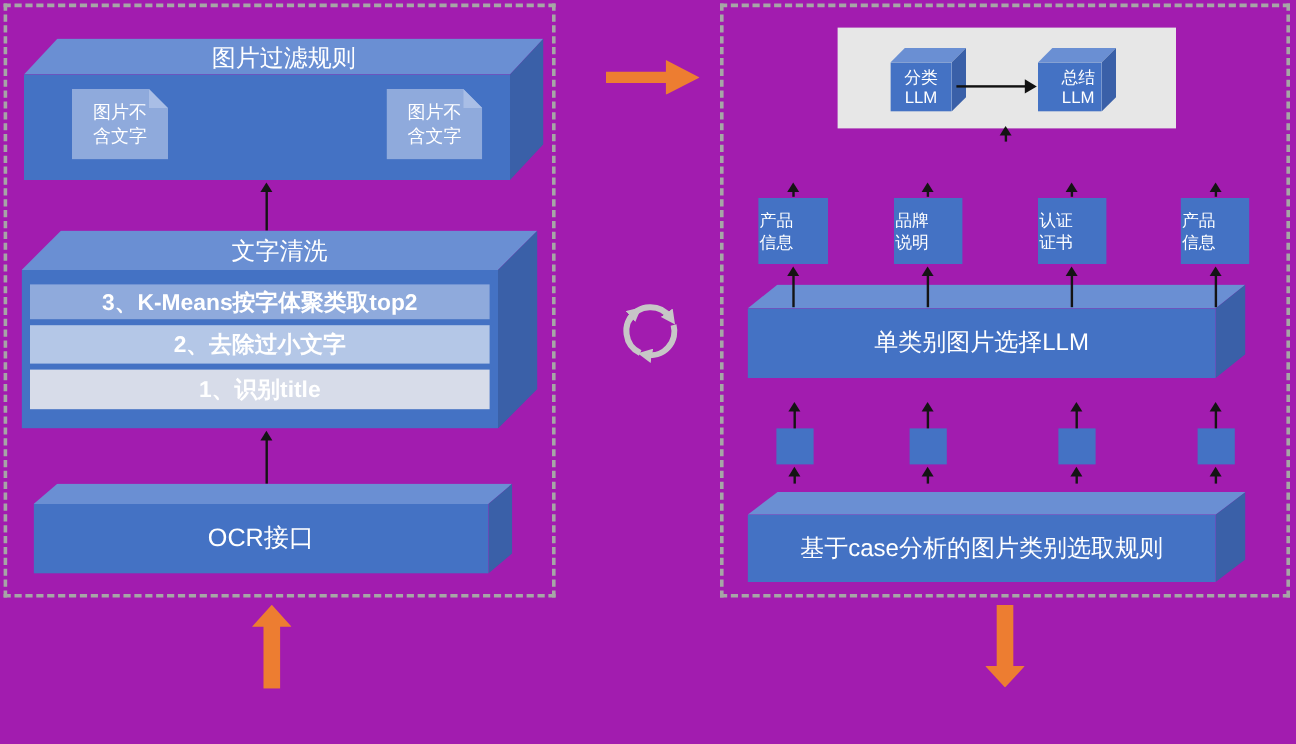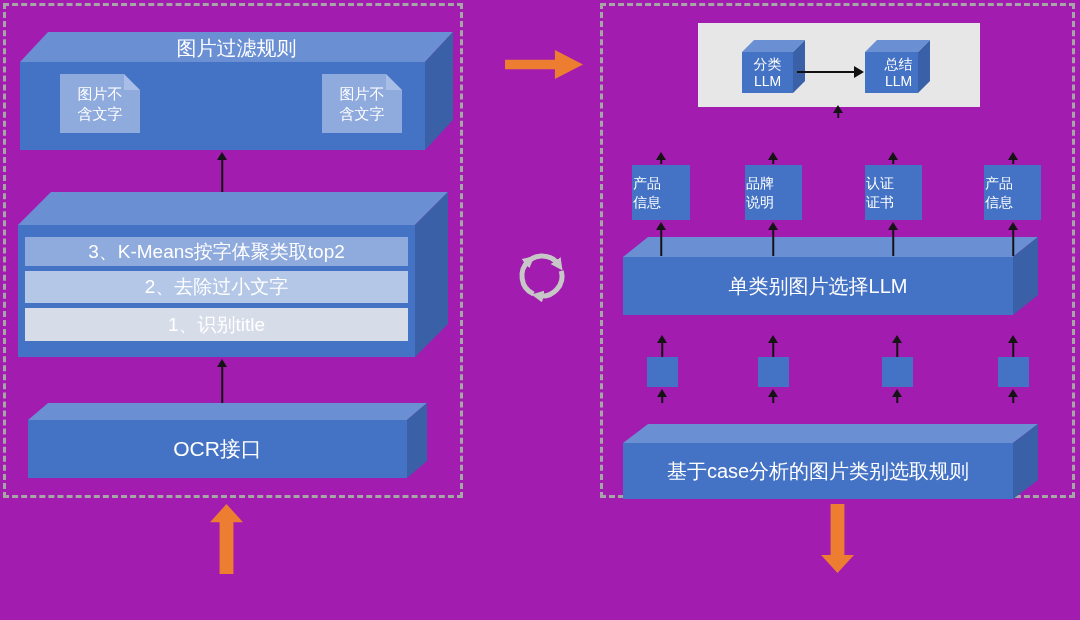--- a/index.html
+++ b/index.html
@@ -11,21 +11,21 @@
   .ftop{background:#6a8fd3;}
   .fside{background:#3a60a8;}
   .ffront{background:#4472c4;}
   .cube-title{position:absolute;left:0;right:0;text-align:center;color:#fff;white-space:nowrap;}
   .chip{position:absolute;width:80px;height:59px;display:flex;align-items:center;justify-content:center;
         background:#8faadc;clip-path:polygon(0 0,calc(100% - 16px) 0,100% 16px,100% 100%,0 100%);}
   .chip .fold{position:absolute;right:0;top:0;width:16px;height:16px;background:#a9bee6;
         clip-path:polygon(0 0,100% 100%,0 100%);}
   .chip span{display:block;width:48px;text-align:center;color:#fff;font-size:15px;line-height:1.3;}
   .row{position:absolute;left:7px;width:383px;display:flex;align-items:center;justify-content:center;
-       color:#fff;font-size:19px;white-space:nowrap;}
+       color:#fff;font-size:19px;white-space:nowrap;font-weight:bold;}
   .cat{position:absolute;width:58px;height:55px;background:#4472c4;display:flex;align-items:center;justify-content:flex-start;}
   .cat span{display:block;width:30px;text-align:center;color:#fff;font-size:14px;line-height:1.35;}
   .sq{position:absolute;width:31px;height:30px;background:#4472c4;}
   .gray-panel{position:absolute;left:698px;top:23px;width:282px;height:84px;background:#e7e7e7;}
   .minicube-label{position:absolute;color:#fff;display:flex;align-items:center;justify-content:center;}
   .minicube-label span{display:block;width:34px;text-align:center;font-size:14px;line-height:1.15;}
   .conn{position:absolute;width:12px;}
   .conn .cline{position:absolute;left:50%;top:6px;bottom:0;width:1.5px;transform:translateX(-50%);background:#141414;}
   .conn .chead{position:absolute;left:50%;top:0;transform:translateX(-50%);width:0;height:0;
         border-left:5px solid transparent;border-right:5px solid transparent;border-bottom:8px solid #141414;}
@@ -61,20 +61,21 @@
     <div class="chip" style="left:302px;top:42px">
       <span>图片不含文字</span>
       <i class="fold"></i>
     </div>
   </div>
 
   <div class="cube" style="left:18px;top:192px;width:430px;height:165px">
     <div class="f ftop" style="clip-path:polygon(0px 33px,33px 0px,430px 0px,397px 33px)"></div>
     <div class="f fside" style="clip-path:polygon(397px 33px,430px 0px,430px 132px,397px 165px)"></div>
     <div class="f ffront" style="clip-path:polygon(0px 33px,397px 33px,397px 165px,0px 165px)"></div>
+    <div class="cube-title" style="top:4px;font-size:20px">文字清洗</div>
     <div class="row" style="top:45px;height:29px;background:#8faadc">3、K-Means按字体聚类取top2</div>
     <div class="row" style="top:79px;height:32px;background:#b4c7e7">2、去除过小文字</div>
     <div class="row" style="top:116px;height:33px;background:#d7dce9">1、识别title</div>
   </div>
 
   <div class="cube" style="left:28px;top:403px;width:399px;height:75px">
     <div class="f ftop" style="clip-path:polygon(0px 17px,20px 0px,399px 0px,379px 17px)"></div>
     <div class="f fside" style="clip-path:polygon(379px 17px,399px 0px,399px 58px,379px 75px)"></div>
     <div class="f ffront" style="clip-path:polygon(0px 17px,379px 17px,379px 75px,0px 75px)"></div>
     <div class="cube-title" style="top:17px;height:58px;line-height:58px;width:379px;font-size:21px">OCR接口</div>
@@ -142,21 +143,21 @@
     <div class="f fside" style="clip-path:polygon(390px 20px,415px 0px,415px 58px,390px 78px)"></div>
     <div class="f ffront" style="clip-path:polygon(0px 20px,390px 20px,390px 78px,0px 78px)"></div>
     <div class="cube-title" style="top:20px;height:58px;line-height:58px;width:390px;font-size:20px">单类别图片选择LLM</div>
   </div>
 
   <div class="sq" style="left:647px;top:357px"></div>
   <div class="sq" style="left:758px;top:357px"></div>
   <div class="sq" style="left:882px;top:357px"></div>
   <div class="sq" style="left:998px;top:357px"></div>
 
-  <div class="cube" style="left:623px;top:424px;width:415px;height:95px">
+  <div class="cube" style="left:623px;top:410px;width:415px;height:95px">
     <div class="f ftop" style="clip-path:polygon(0px 19px,25px 0px,415px 0px,390px 19px)"></div>
     <div class="f fside" style="clip-path:polygon(390px 19px,415px 0px,415px 56px,390px 75px)"></div>
     <div class="f ffront" style="clip-path:polygon(0px 19px,390px 19px,390px 75px,0px 75px)"></div>
     <div class="cube-title" style="top:19px;height:56px;line-height:56px;width:390px;font-size:20px">基于case分析的图片类别选取规则</div>
   </div>
 
   <div class="conn" style="left:832px;top:105px;height:13px">
       <i class="chead"></i>
       <i class="cline"></i>
     </div>

